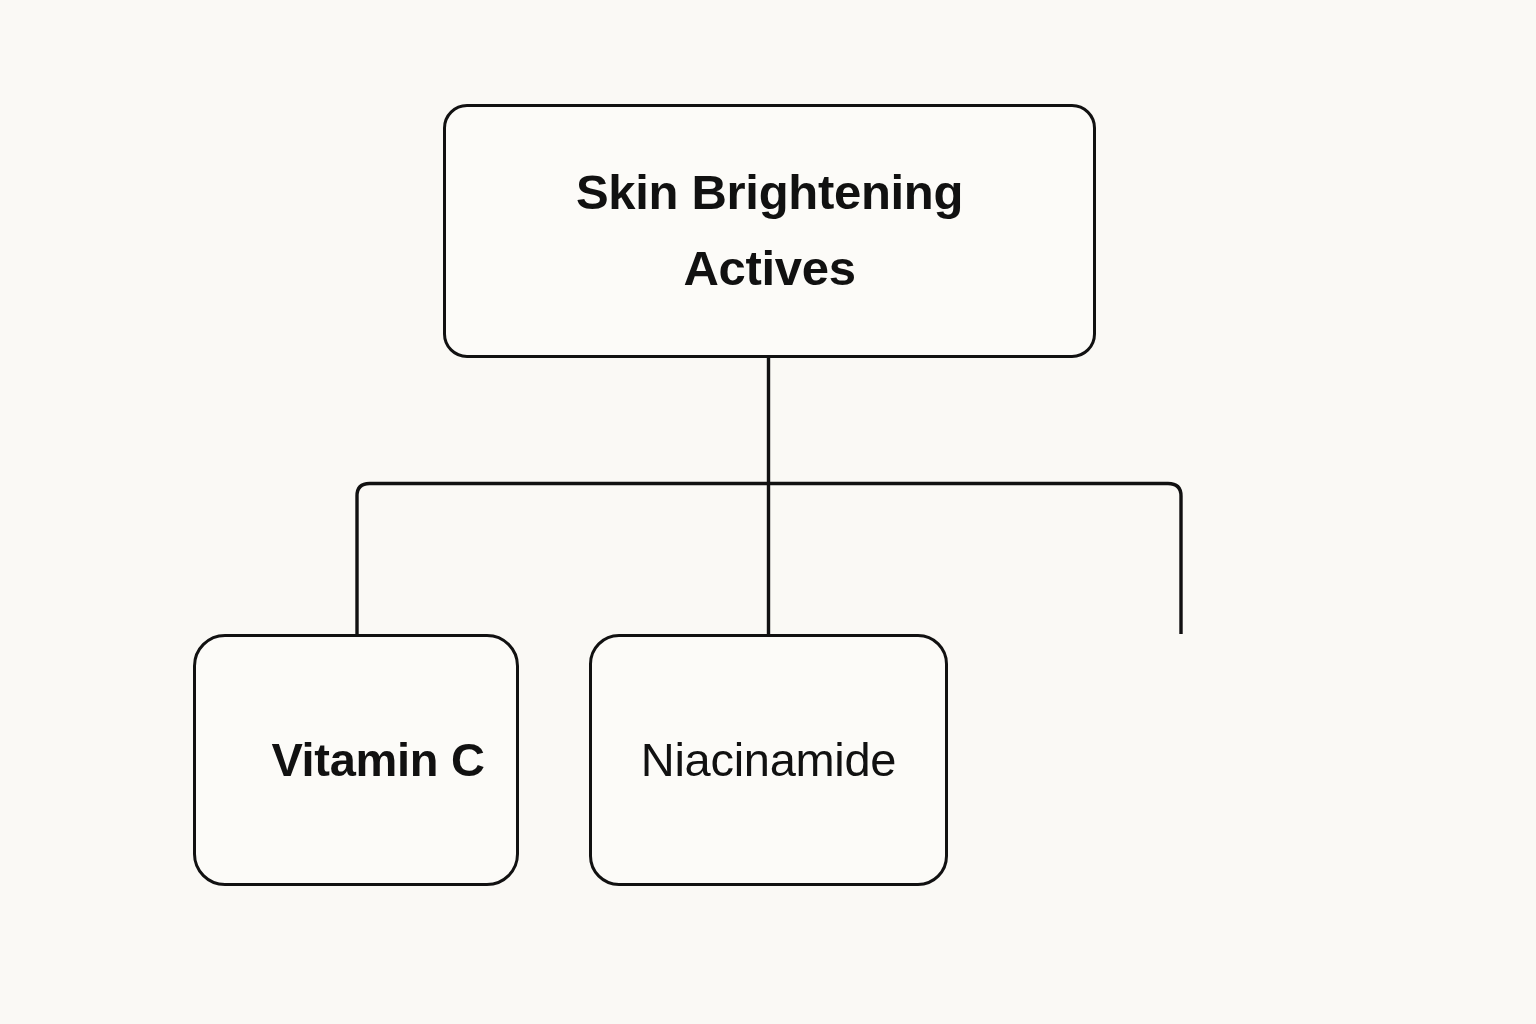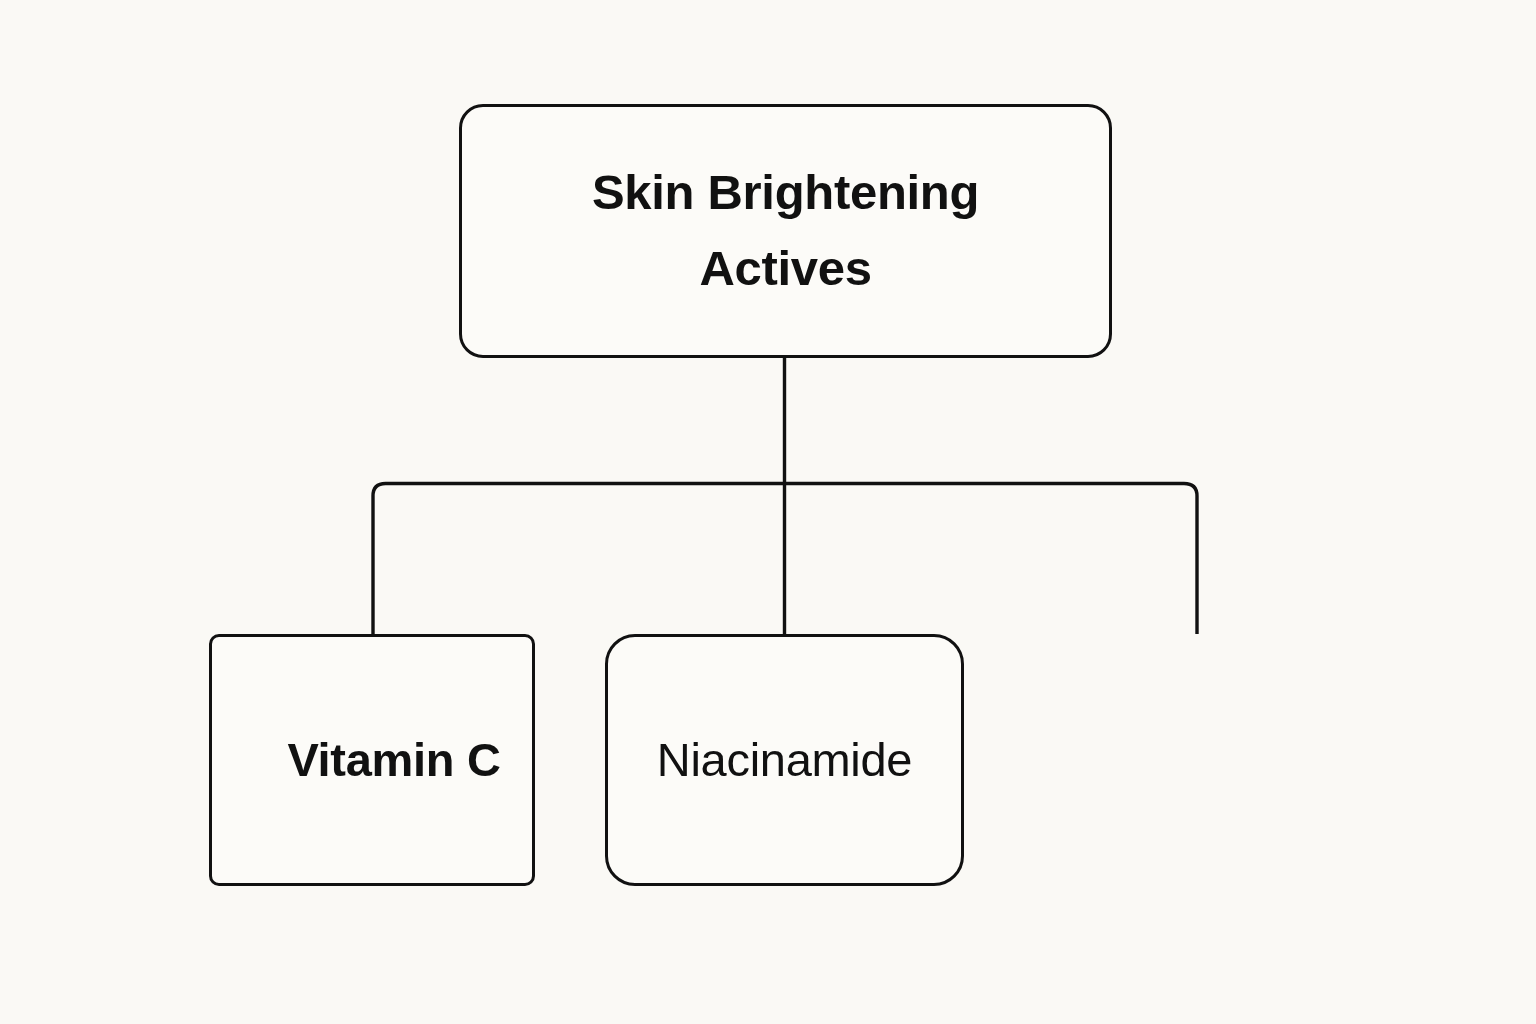--- a/index.html
+++ b/index.html
@@ -11,21 +11,21 @@
     width: 1536px;
     height: 1024px;
     background: #faf9f5;
     font-family: "Liberation Sans", sans-serif;
     overflow: hidden;
     position: relative;
   }
   #diagram-canvas {
     position: absolute;
     top: 0;
-    left: 16px;
+    left: 0;
     width: 1500px;
     height: 1024px;
   }
   .node {
     position: absolute;
     box-sizing: border-box;
     background: #fcfbf8;
     border: 3.4px solid #111111;
     display: flex;
     align-items: center;
@@ -51,21 +51,21 @@
     font-size: 49px;
     font-weight: 700;
     line-height: 1.55;
   }
   
   #node-child-0 {
     left: 193px;
     top: 634px;
     width: 326px;
     height: 252px;
-    border-radius: 10px;
+    border-radius: 32px;
     padding-left: 44px;
   }
   #node-child-0 .node-label {
     font-size: 47px;
     font-weight: 700;
   }
   #node-child-1 {
     left: 589px;
     top: 634px;
     width: 359px;

